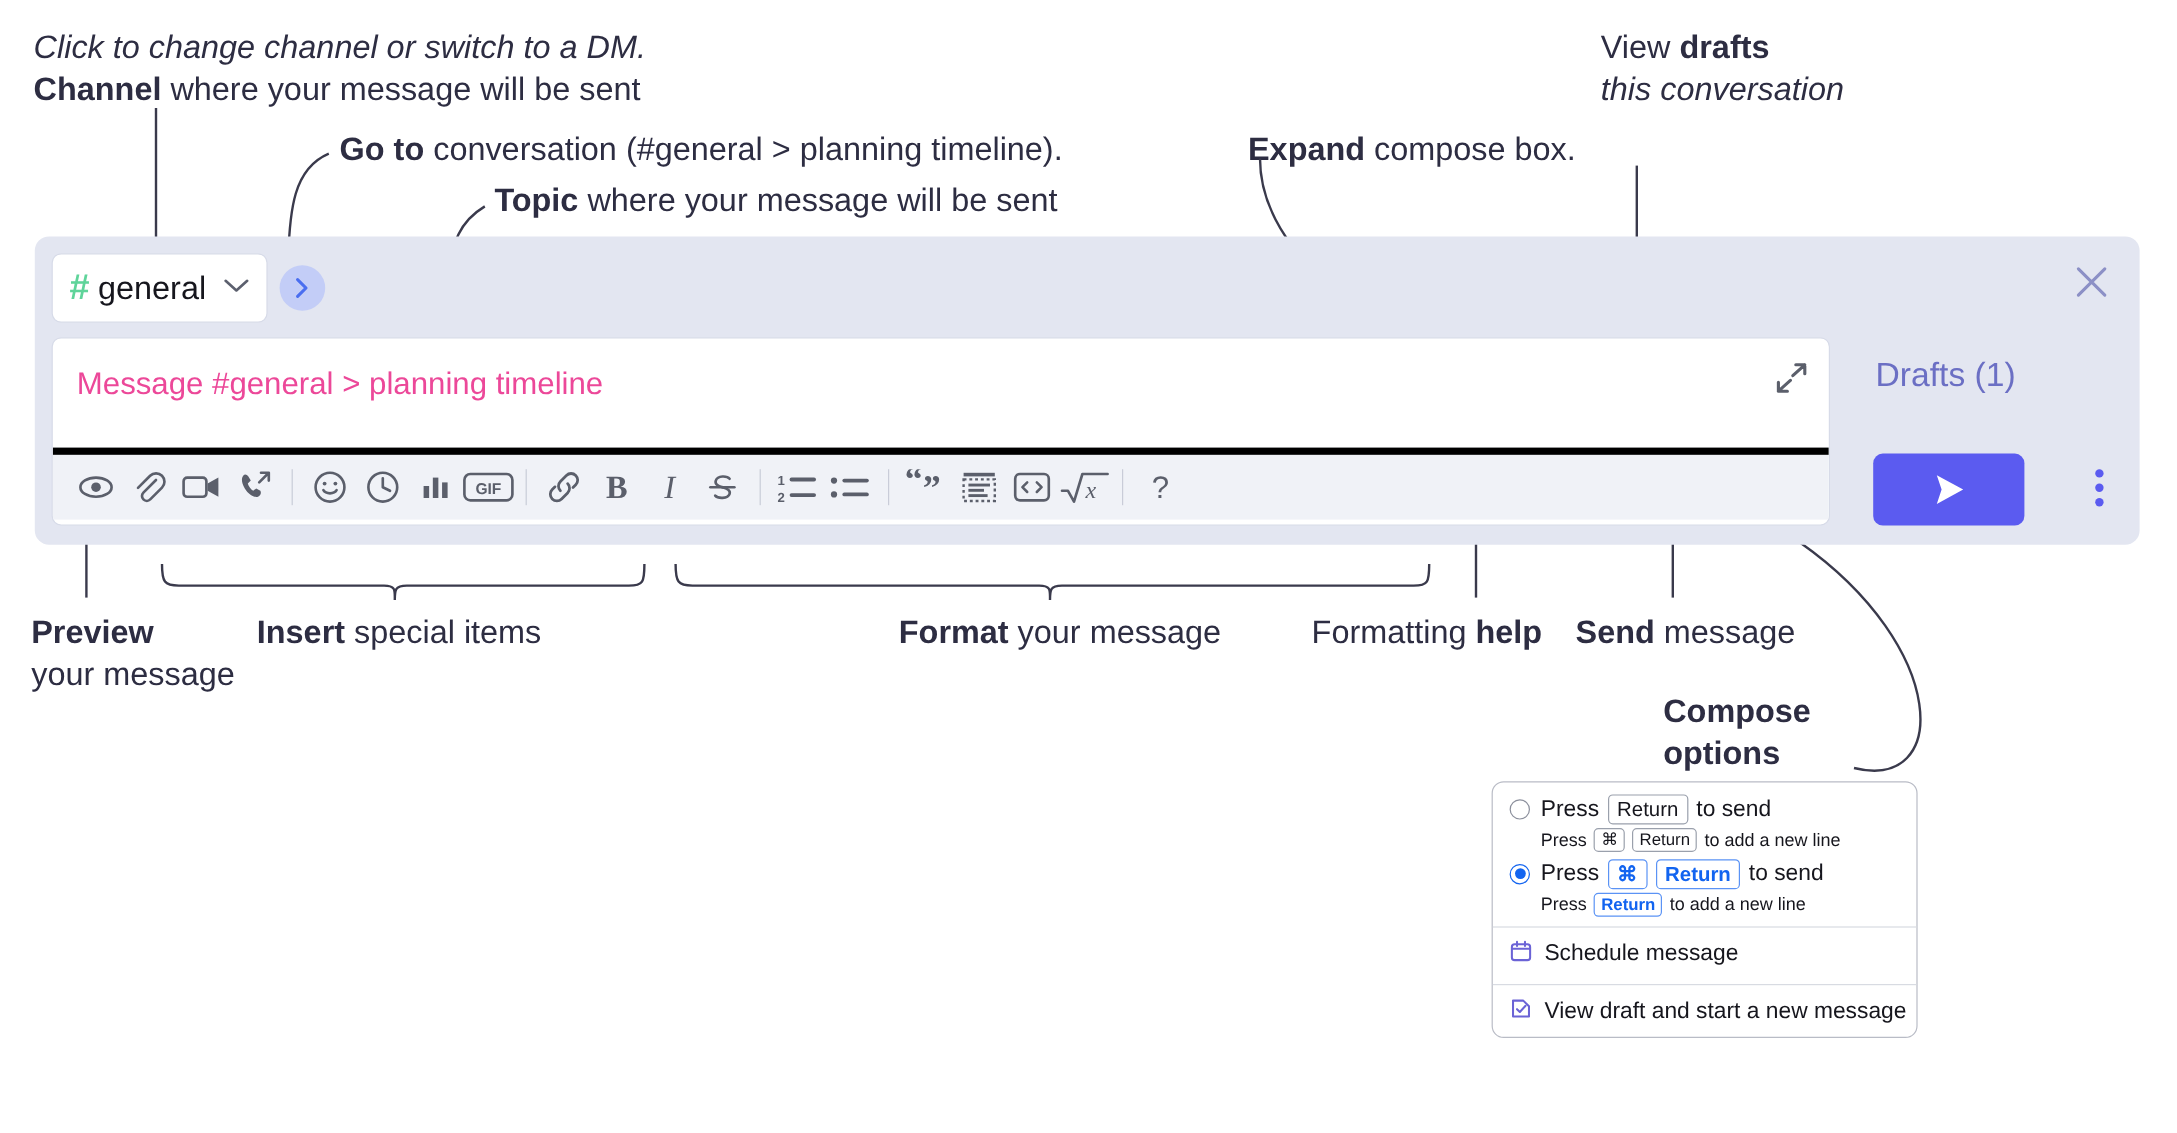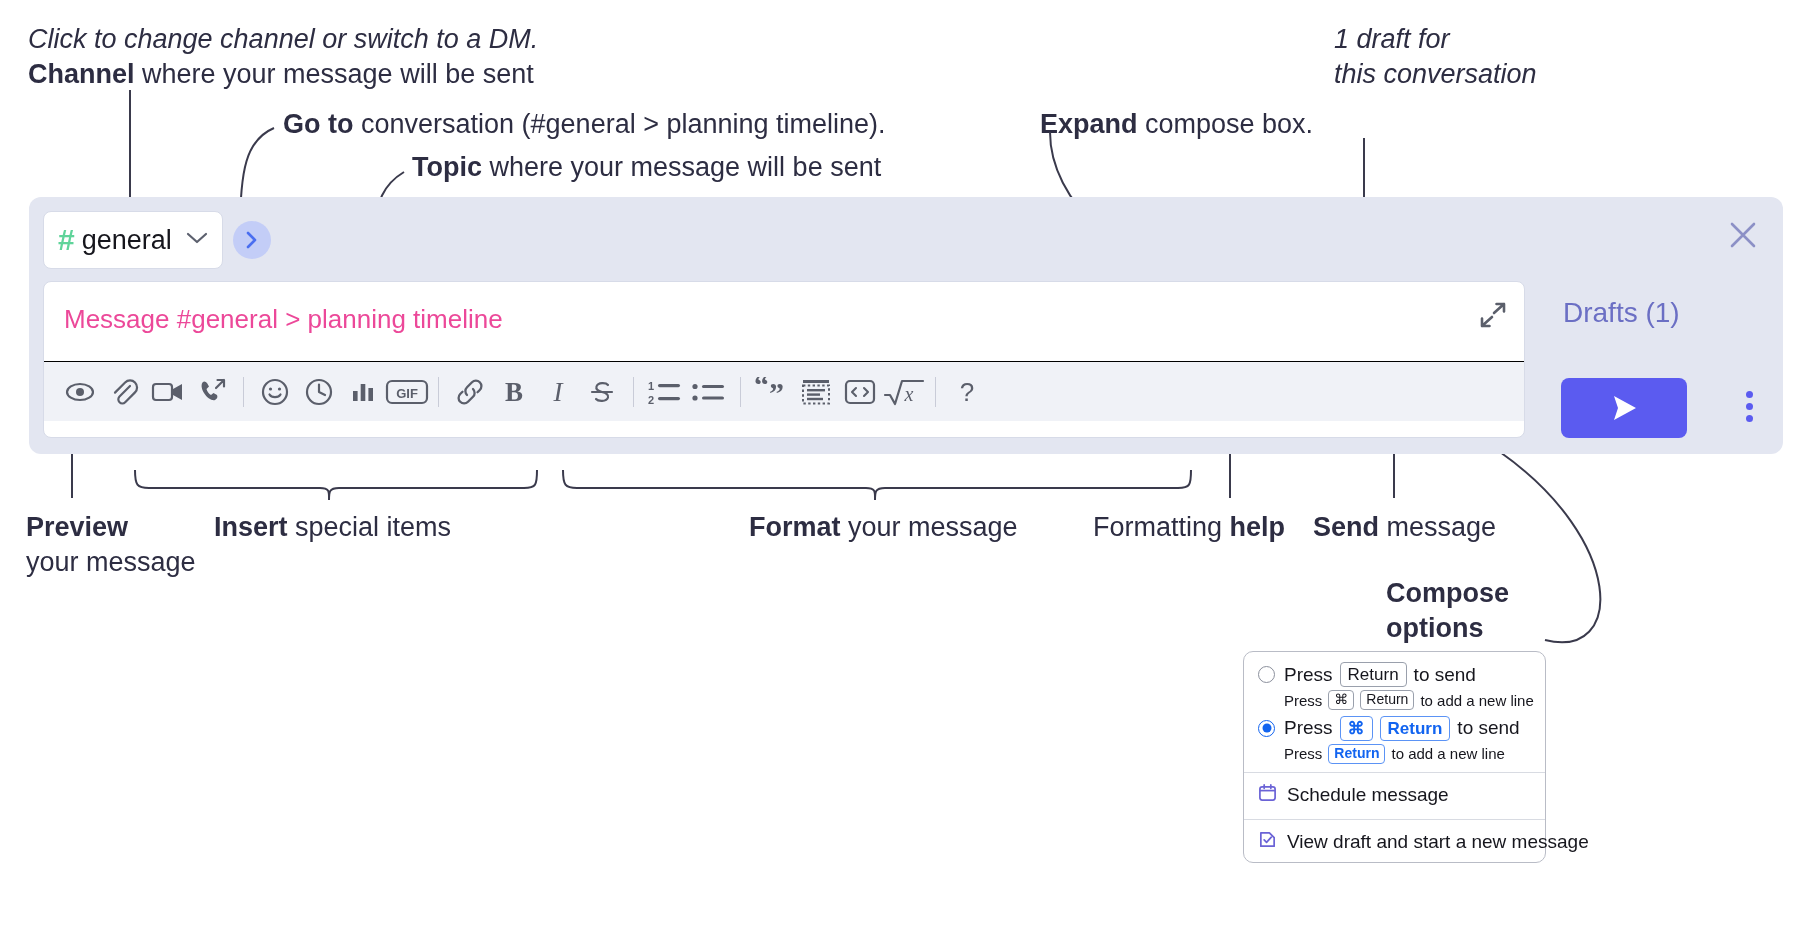--- a/index.html
+++ b/index.html
@@ -87,24 +87,24 @@
     height:157px;
     position:relative;
     overflow:hidden;
   }
   .placeholder {
     position:absolute; left:20px; top:22px;
     font-size:26px; color:#ec4899;
   }
   .expand-icon { position:absolute; right:16px; top:18px; }
   .toolbar {
-    position:absolute; left:0; right:0; bottom:16px;
+    position:absolute; left:0; right:0; bottom:4px;
     height:60px;
     background:#f0f2f7;
-    border-top:1px solid #000000;
+    border-top:6px solid #000000;
     display:flex; align-items:center;
     padding:0 14px;
     gap:0px;
   }
   .tb-item {
     width:44px; height:44px;
     display:flex; align-items:center; justify-content:center;
     flex:0 0 auto;
   }
   .tb-sep {
@@ -131,21 +131,21 @@
   .kebab {
     position:absolute; right:16px; bottom:18px;
     display:flex; flex-direction:column; gap:5px; align-items:center;
   }
   .kebab i { display:block; width:7px; height:7px; border-radius:50%; background:#5b5bf0; }
 
   
   #menu {
     position:absolute;
     left:1243px; top:651px;
-    width:303px;
+    width:355px;
     background:#ffffff;
     border:1px solid #b9bcc6;
     border-radius:10px;
     padding:8px 0 4px 0;
   }
   .mi-radio-row { display:flex; align-items:center; padding:2px 14px 0 14px; gap:9px; }
   .radio {
     width:17px; height:17px; border-radius:50%;
     border:1.6px solid #8b8f9c; background:#fff; flex:0 0 auto;
     position:relative;
@@ -187,21 +187,21 @@
 
 <div class="ann ann-lg" style="left:412px; top:150px;">
   <b>Topic</b><span> where your message will be sent</span>
 </div>
 
 <div class="ann ann-lg" style="left:1040px; top:107px;">
   <b>Expand</b><span> compose box.</span>
 </div>
 
 <div class="ann ann-lg" style="left:1334px; top:22px;">
-  <div><i>1 draft for</i></div>
+  <div><span>View </span><b>drafts</b></div>
   <div><i>this conversation</i></div>
 </div>
 
 <div class="ann ann-lg" style="left:26px; top:510px;">
   <div><b>Preview</b></div>
   <div><span>your message</span></div>
 </div>
 
 <div class="ann ann-lg" style="left:214px; top:510px;">
   <b>Insert</b><span> special items</span>

